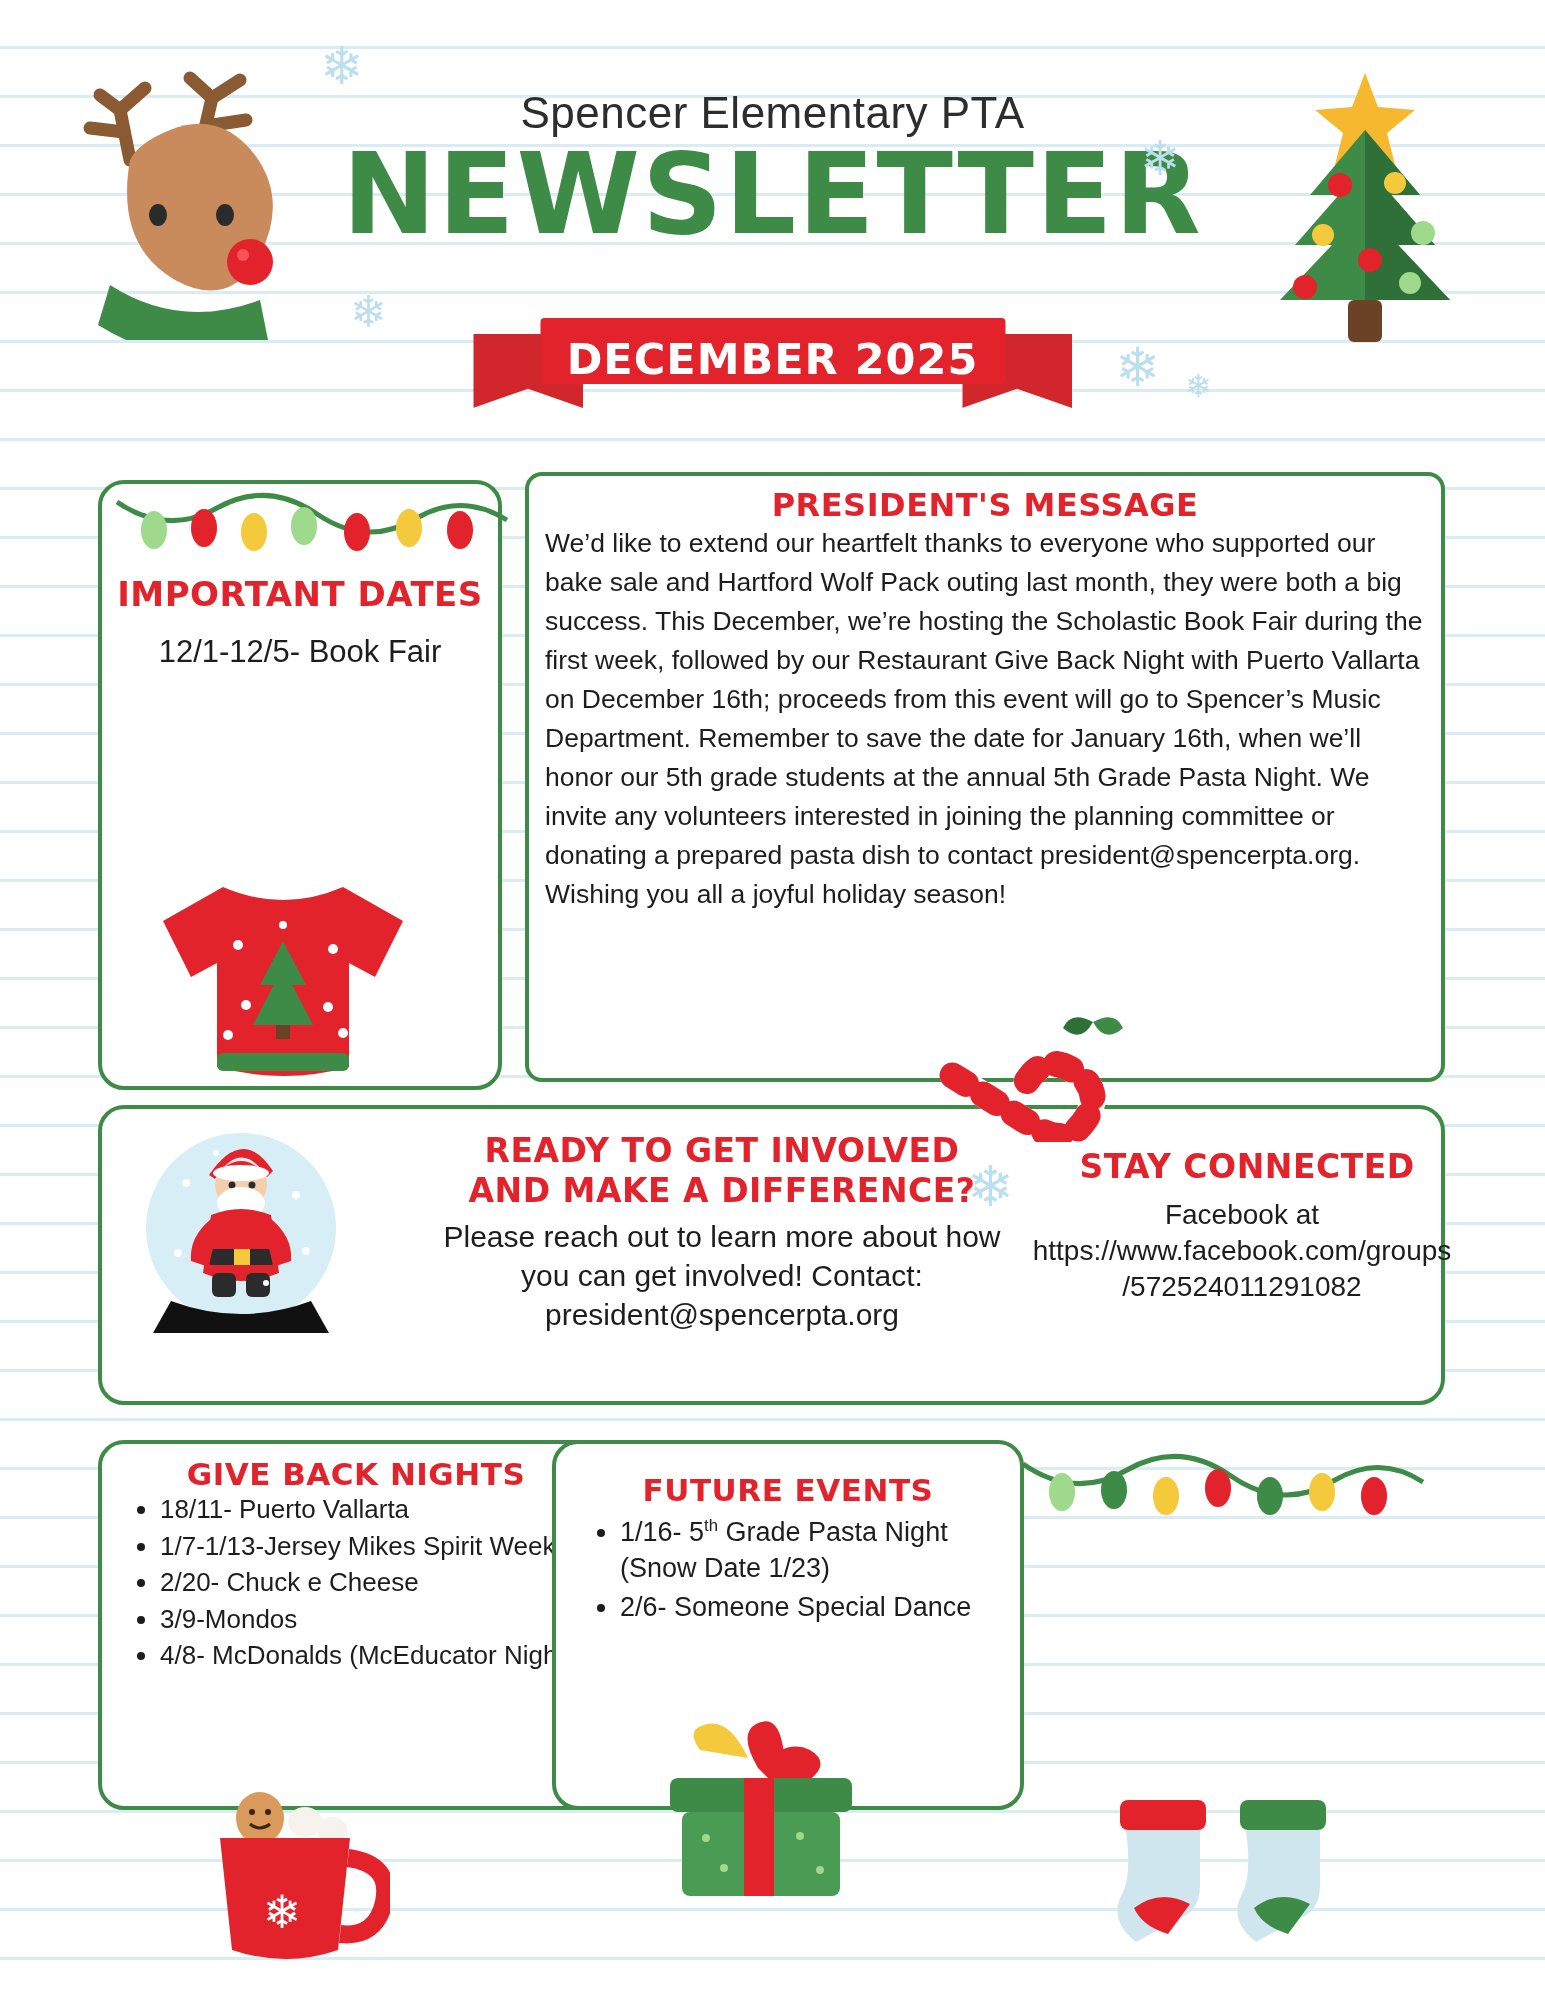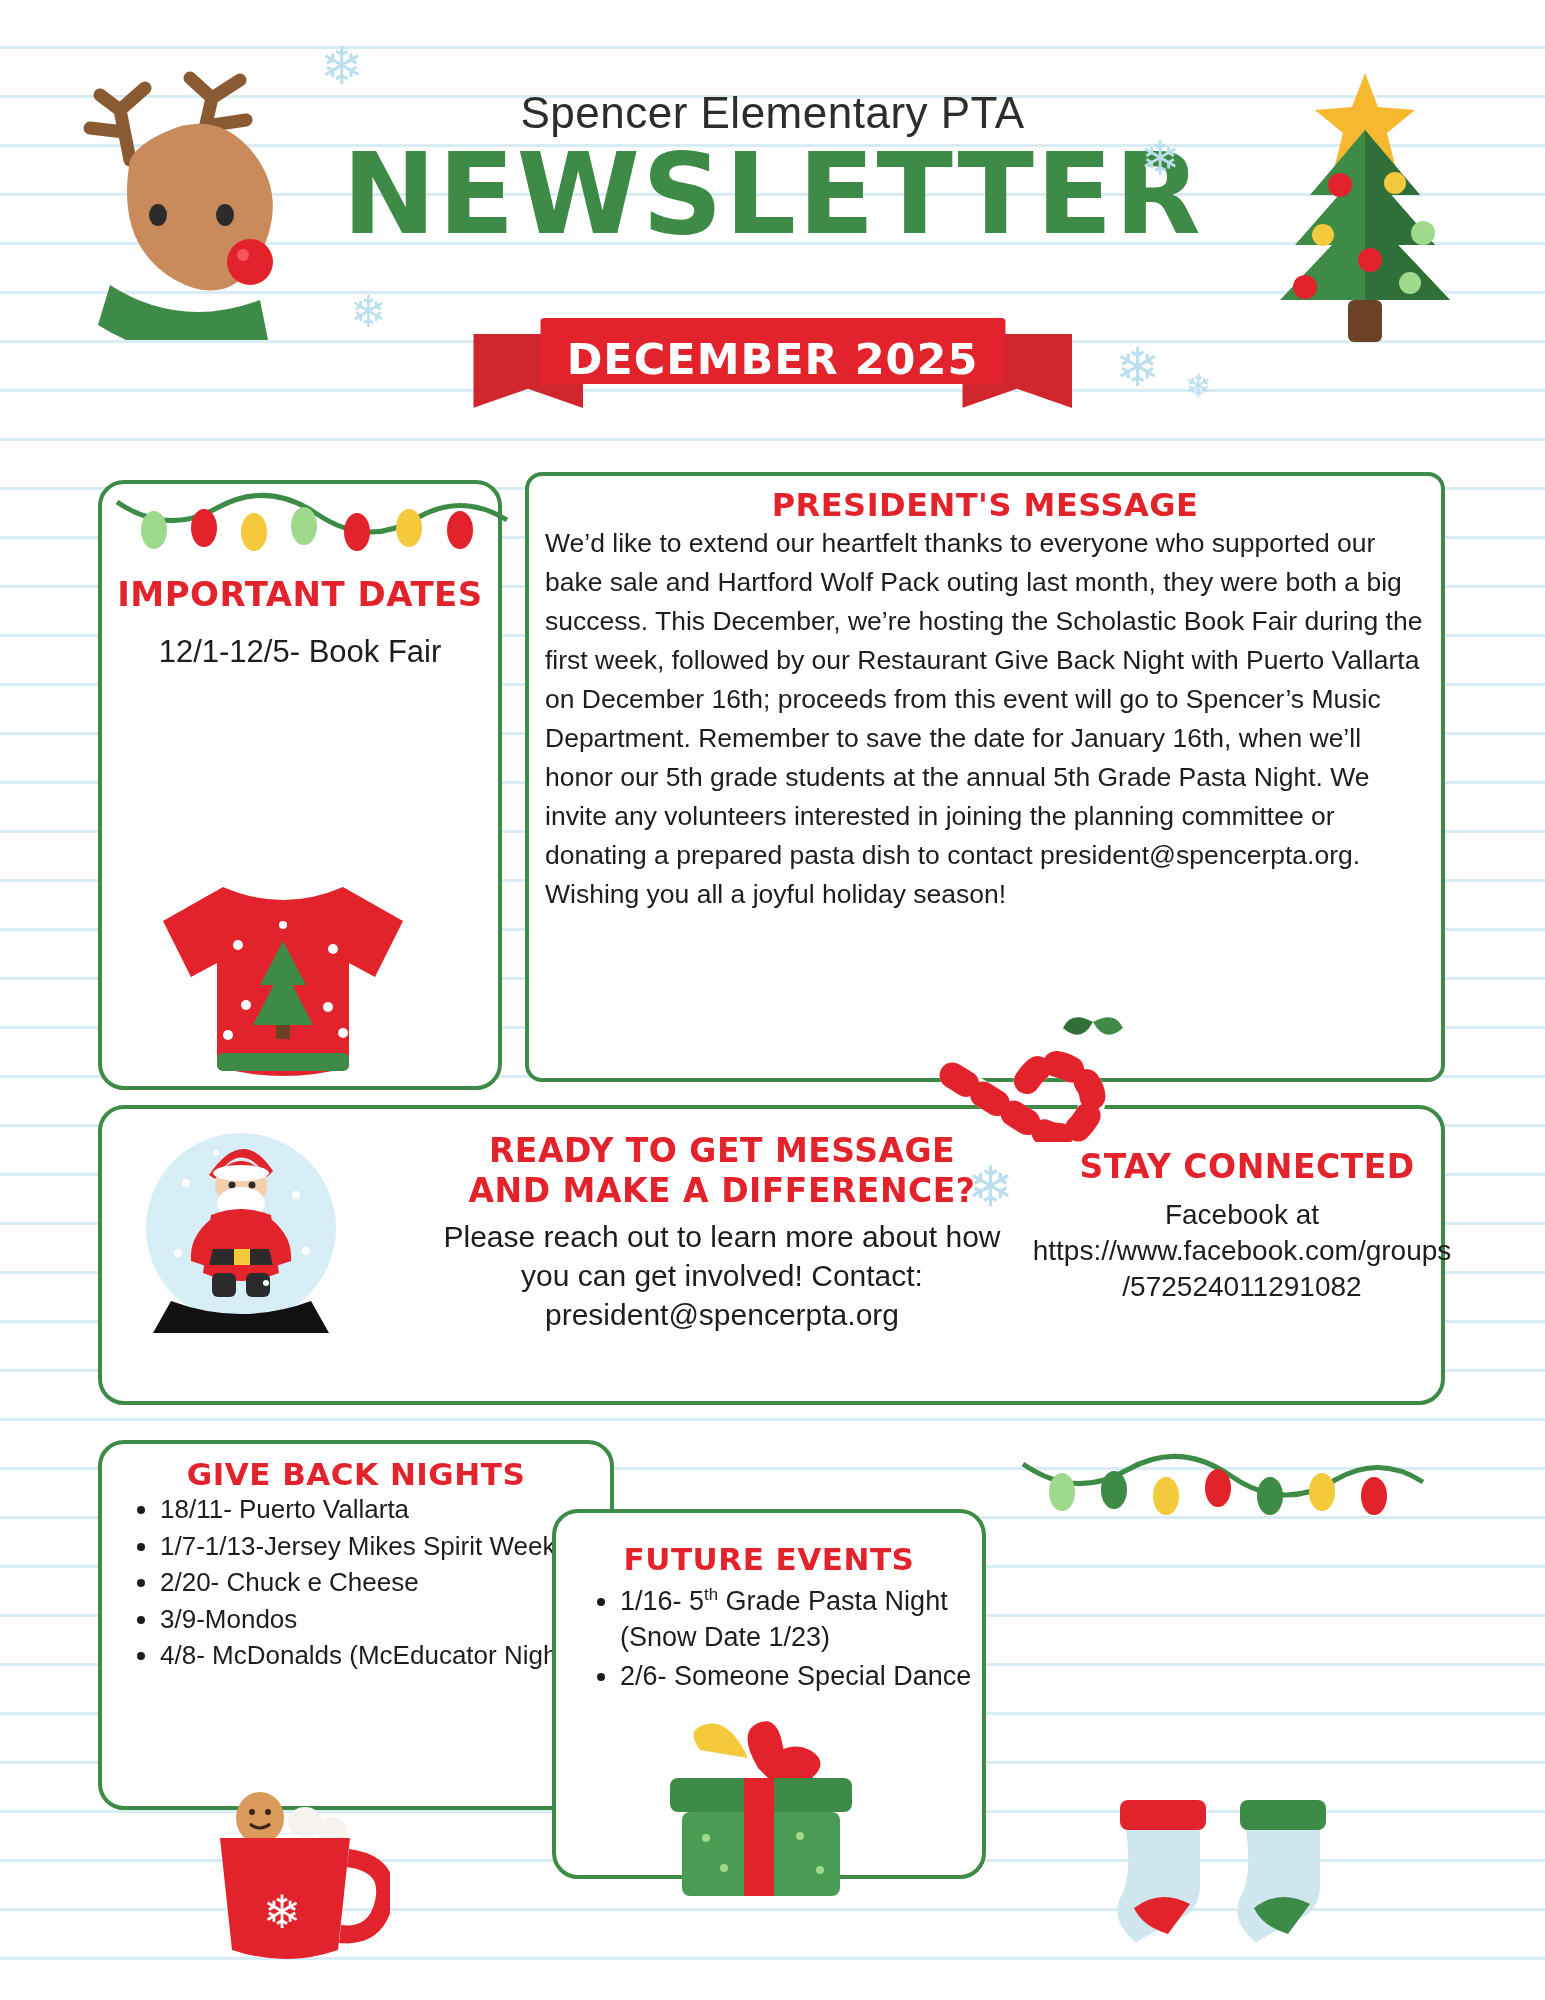--- a/index.html
+++ b/index.html
@@ -177,21 +177,21 @@
     top: 88px; left: 930px; width: 420px;
     text-align: center;
     font-size: 28px;
     line-height: 1.28;
     color: #1d1d1d;
     word-break: break-word;
   }
 
   
   #panel-giveback { left: 98px; top: 1440px; width: 516px; height: 370px; }
-  #panel-future   { left: 552px; top: 1509px; width: 434px; height: 370px; }
+  #panel-future   { left: 552px; top: 1440px; width: 472px; height: 370px; }
   #panel-meeting  { left: 1006px; top: 1440px; width: 440px; height: 370px; }
 
   #panel-giveback .panel-title { position: absolute; top: 12px; left:0; right:0; font-size: 31px; }
   #panel-future .panel-title   { position: absolute; top: 28px; left:0; right:0; font-size: 31px; }
   #panel-meeting .panel-title  { position: absolute; top: 100px; left:0; right:0; font-size: 31px; }
 
   ul.bullets {
     position: absolute;
     margin: 0;
     padding-left: 46px;
@@ -328,21 +328,21 @@
     <g transform="rotate(32 115 65)">
       <path d="M40 110 L140 110 q36 0 36 -34 q0 -34 -36 -34 q-34 0 -34 34" stroke="#ffffff" stroke-width="26" fill="none" stroke-linecap="round"></path>
       <path d="M40 110 L140 110 q36 0 36 -34 q0 -34 -36 -34 q-34 0 -34 34" stroke="#e2232b" stroke-width="26" fill="none" stroke-linecap="round" stroke-dasharray="16 20"></path>
     </g>
     <path d="M168 10 q22 -12 30 6 q-18 16 -30 -6z" fill="#3d8b46"></path>
     <path d="M168 10 q-22 -12 -30 6 q18 16 30 -6z" fill="#2f7038"></path>
   </svg>
 
   <div class="panel" id="panel-involved">
     <div class="panel-title involved-title">
-      <div>READY TO GET MESSAGE</div>
+      <div>READY TO GET INVOLVED</div>
       <div>AND MAKE A DIFFERENCE?</div>
     </div>
     <div class="involved-body">Please reach out to learn more about how you can get involved! Contact: president@spencerpta.org</div>
 
     <div class="panel-title stay-title">STAY CONNECTED</div>
     <div class="stay-body">
       <div>Facebook at</div>
       <div>https://www.facebook.com/groups/572524011291082</div>
     </div>
 

